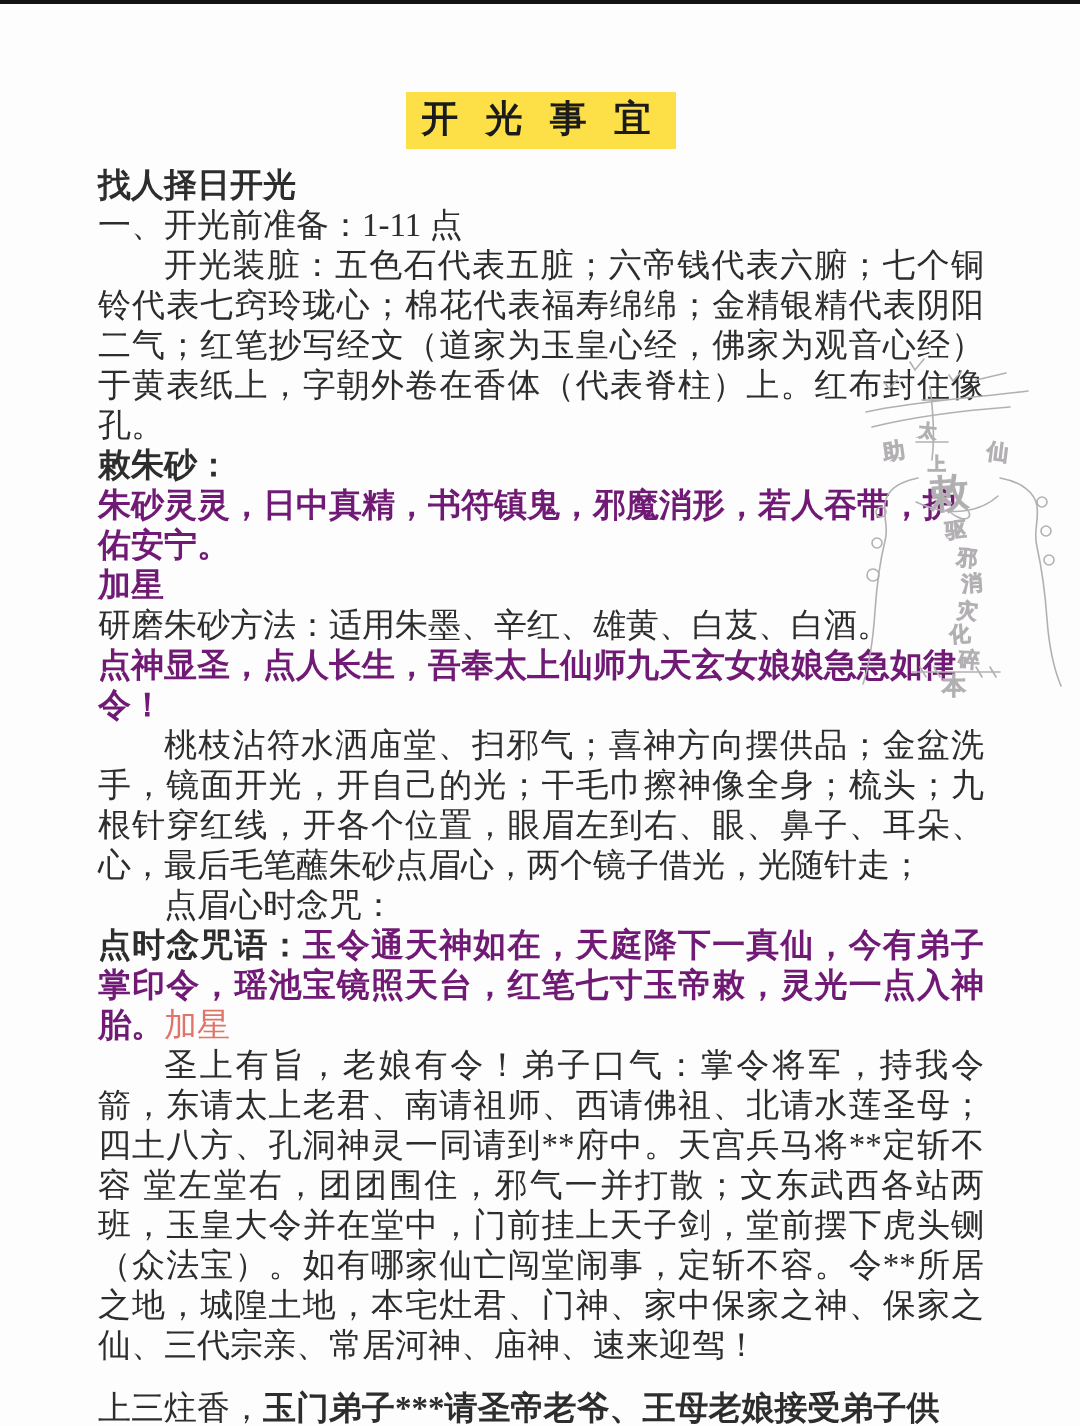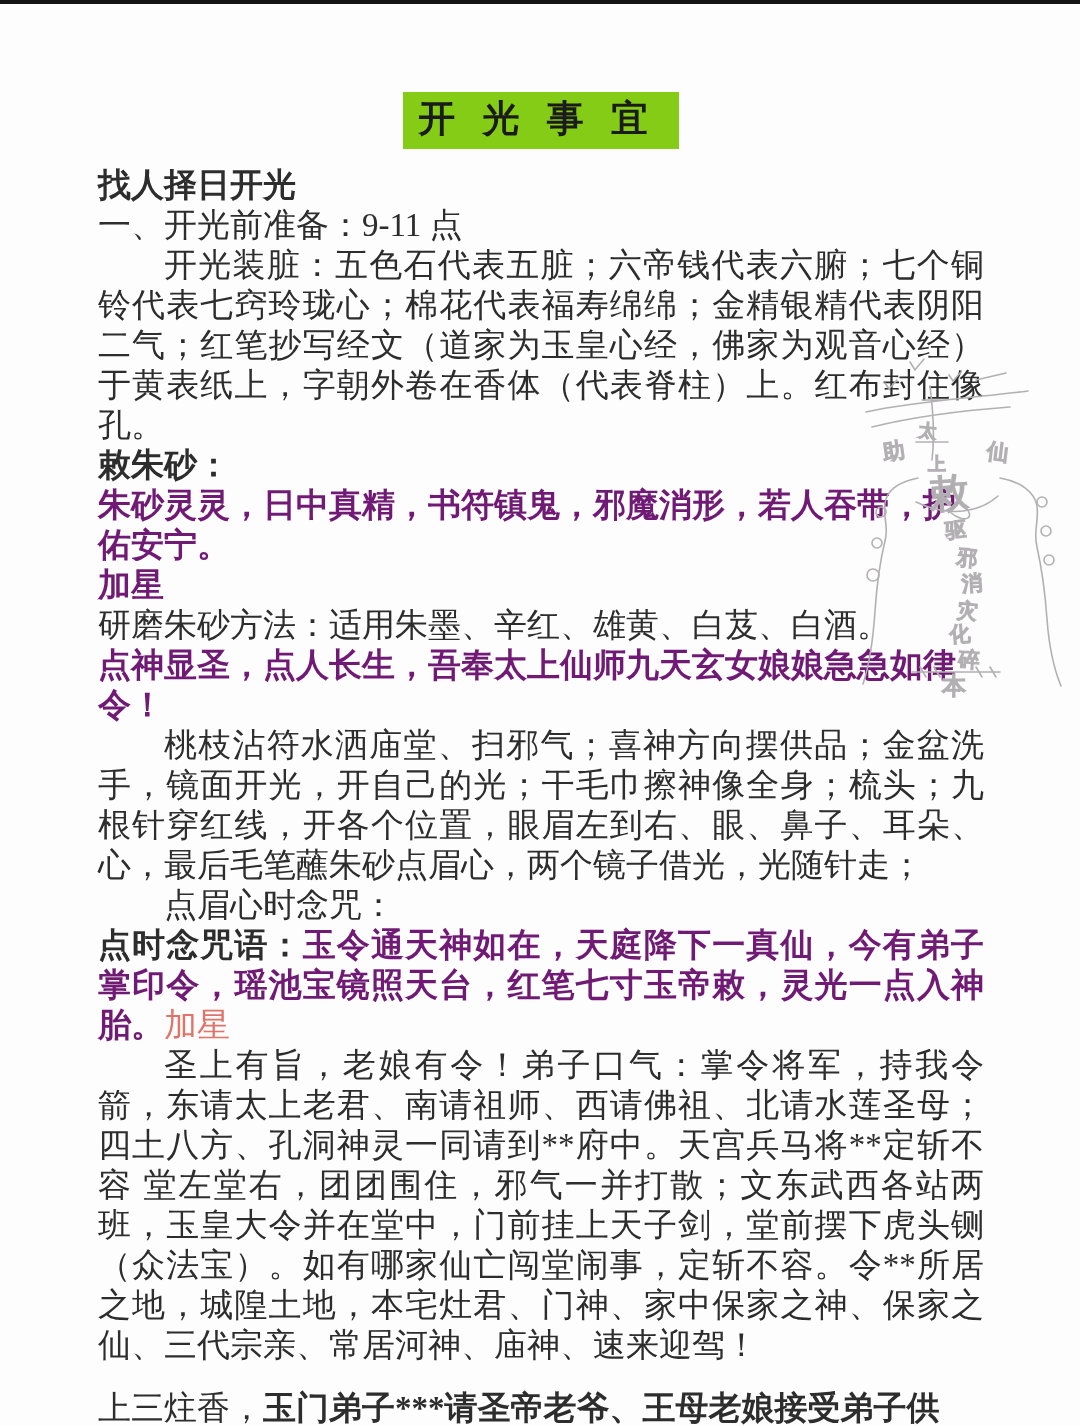--- a/index.html
+++ b/index.html
@@ -9,26 +9,26 @@
     background:#fdfdfd;
     overflow:hidden;
     font-family:"Liberation Serif","DejaVu Serif",serif;
     color:#2d2d2d;
   }
   .topbar{position:absolute;top:0;left:0;width:1080px;height:4px;background:#141414;}
   .content{position:absolute;left:98px;top:4px;width:886px;}
   .title-line{margin:88px 0 16px 0;text-align:center;}
   .hl{
     display:inline-block;
-    background:#84cc16;
+    background:#fde047;
     color:#1b1b1b;
     font-weight:bold;
     font-size:37px;
     letter-spacing:9px;
-    padding:6px 22px 8px 15px;
+    padding:6px 16px 8px 15px;
     line-height:1.15;
   }
   p{margin:0;font-size:33px;line-height:40px;}
   .b{font-weight:bold;}
   .red{color:#701a75;font-weight:bold;}
   .red-lite{color:#e0746a;font-weight:normal;}
   .jst{text-align:justify;}
   .ind{text-indent:2em;}
   .u{text-underline-offset:5px;text-decoration-thickness:1.5px;}
   .gap-top{margin-top:21px;}
@@ -50,21 +50,21 @@
   <div class="topbar"></div>
 
   <div class="content">
 
     <div class="title-line">
       <span class="hl">开 光 事 宜</span>
     </div>
 
     <p class="b">找人择日开光</p>
 
-    <p>一、开光前准备：9-11 点</p>
+    <p>一、开光前准备：1-11 点</p>
 
     <p class="ind jst">开光装脏：五色石代表五脏；六帝钱代表六腑；七个铜铃代表七窍玲珑心；棉花代表福寿绵绵；金精银精代表阴阳二气；红笔抄写经文（道家为玉皇心经，佛家为观音心经）于黄表纸上，字朝外卷在香体（代表脊柱）上。红布封住像孔。</p>
 
 
     <p class="b">敕朱砂：</p>
 
     <p class="red">朱砂灵灵，日中真精，书符镇鬼，邪魔消形，若人吞带，护佑安宁。</p>
 
     <p class="red">加星</p>
 

